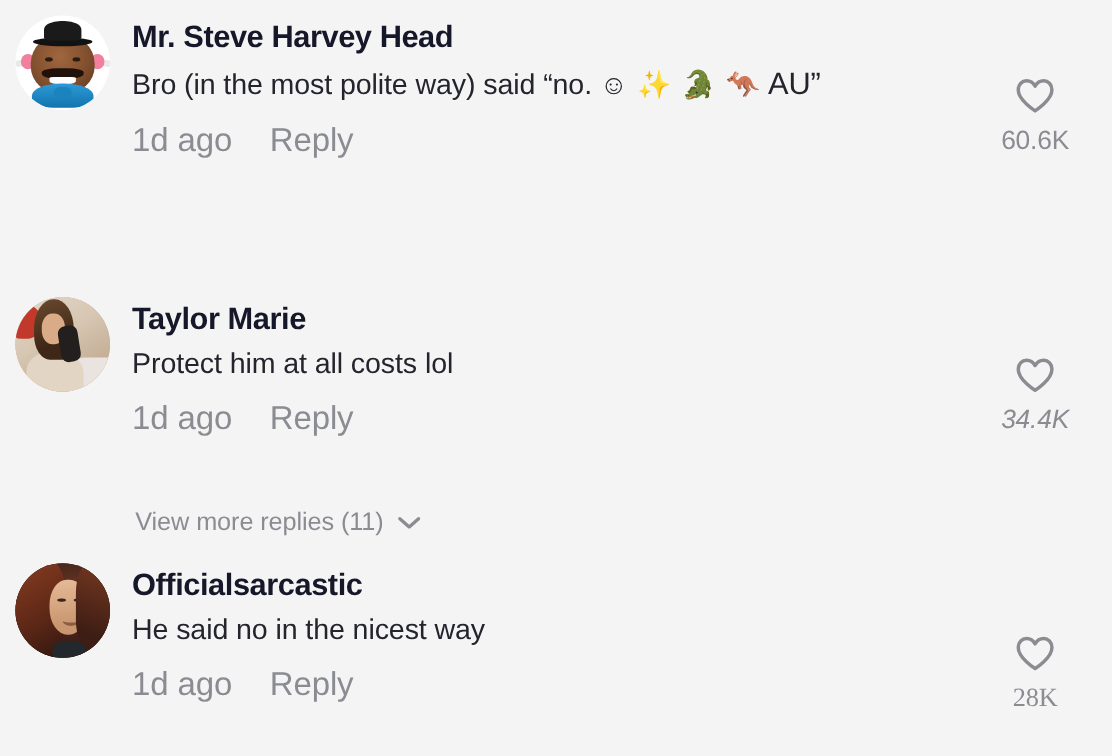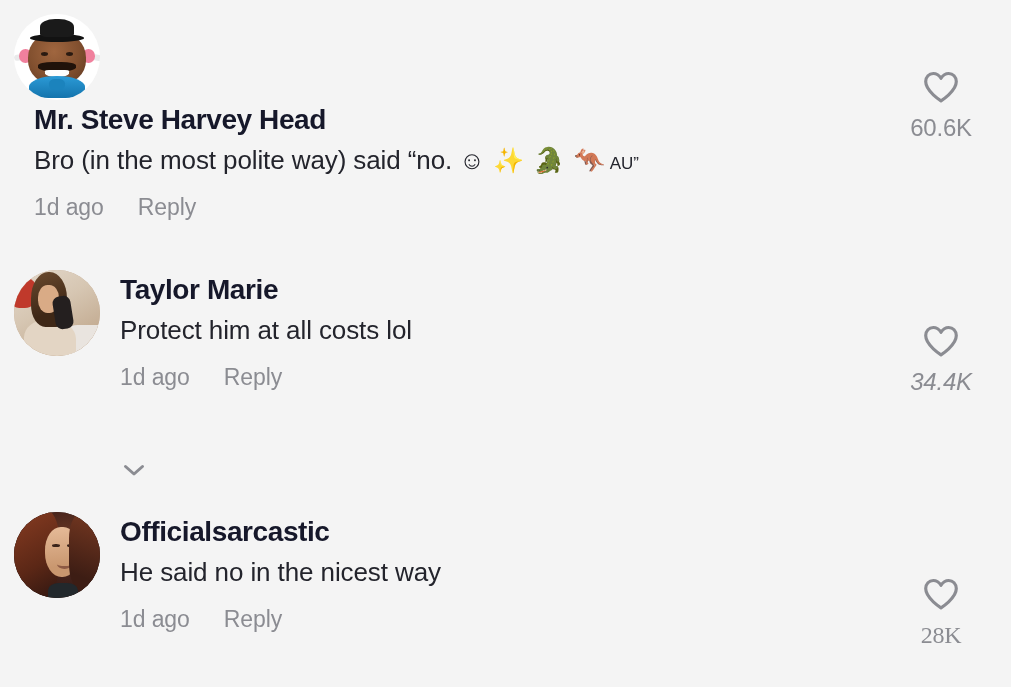--- a/index.html
+++ b/index.html
@@ -65,31 +65,31 @@
     line-height: 1.34;
     margin: 6px 0 0 0;
     letter-spacing: -0.1px;
     white-space: nowrap;
   }
   .comment-text .emoji {
     font-size: 25px;
     letter-spacing: 1px;
   }
   .comment-text .suffix {
-    font-size: 17px;
+    font-size: 28px;
   }
 
   .meta-row {
     margin-top: 18px;
     display: flex;
     align-items: center;
     gap: 34px;
   }
   .meta-time, .meta-reply {
-    font-size: 23px;
+    font-size: 30px;
     color: #8b8c92;
     line-height: 1;
     letter-spacing: -0.1px;
   }
   .meta-reply {
     cursor: pointer;
   }
 
   .like-col {
     position: absolute;
@@ -244,21 +244,21 @@
   .av-redhair .rh-neck {
     position: absolute; left: 40%; bottom: -4%; width: 34%; height: 22%;
     background: #22282c; border-radius: 38% 38% 20% 20%;
   }
 </style>
 </head>
 <body>
 
 <div id="comment-list">
 
-  <div class="comment-item" style="position:absolute; left:0; top:14px;flex-direction:column;">
+  <div class="comment-item" style="position:absolute; left:0; top:14px;">
 
     <div class="avatar av-potato">
       <div class="pt-arm-l"></div>
       <div class="pt-arm-r"></div>
       <div class="pt-ear-l"></div>
       <div class="pt-ear-r"></div>
       <div class="pt-body"></div>
       <div class="pt-eye-l"></div>
       <div class="pt-eye-r"></div>
       <div class="pt-stache"></div>
@@ -310,20 +310,21 @@
   </div>
 
   <div class="like-col" style="left:896px; top:324px;font-style:italic;">
     <svg class="heart-icon" viewBox="0 0 24 22">
       <path d="M12 20.2 C12 20.2 1.8 13.9 1.8 7.4 C1.8 4.2 4.1 2 6.8 2 C9.0 2 10.9 3.3 12 5.2 C13.1 3.3 15.0 2 17.2 2 C19.9 2 22.2 4.2 22.2 7.4 C22.2 13.9 12 20.2 12 20.2 Z" fill="none" stroke="#8b8c92" stroke-width="2.1" stroke-linejoin="round"></path>
     </svg>
     <span class="like-count">34.4K</span>
   </div>
 
   <div class="view-more" style="position:absolute; left:123px; top:463px;">
+    <span class="view-more-label">View more replies (11)</span>
     <svg class="chevron" viewBox="0 0 22 14">
       <path d="M2.5 3.5 L11 11 L19.5 3.5" fill="none" stroke="#8b8c92" stroke-width="3" stroke-linecap="round" stroke-linejoin="round"></path>
     </svg>
   </div>
 
   <div class="comment-item" style="position:absolute; left:0; top:512px;">
 
     <div class="avatar av-redhair">
       <div class="rh-bg"></div>
       <div class="rh-hair-l"></div>

